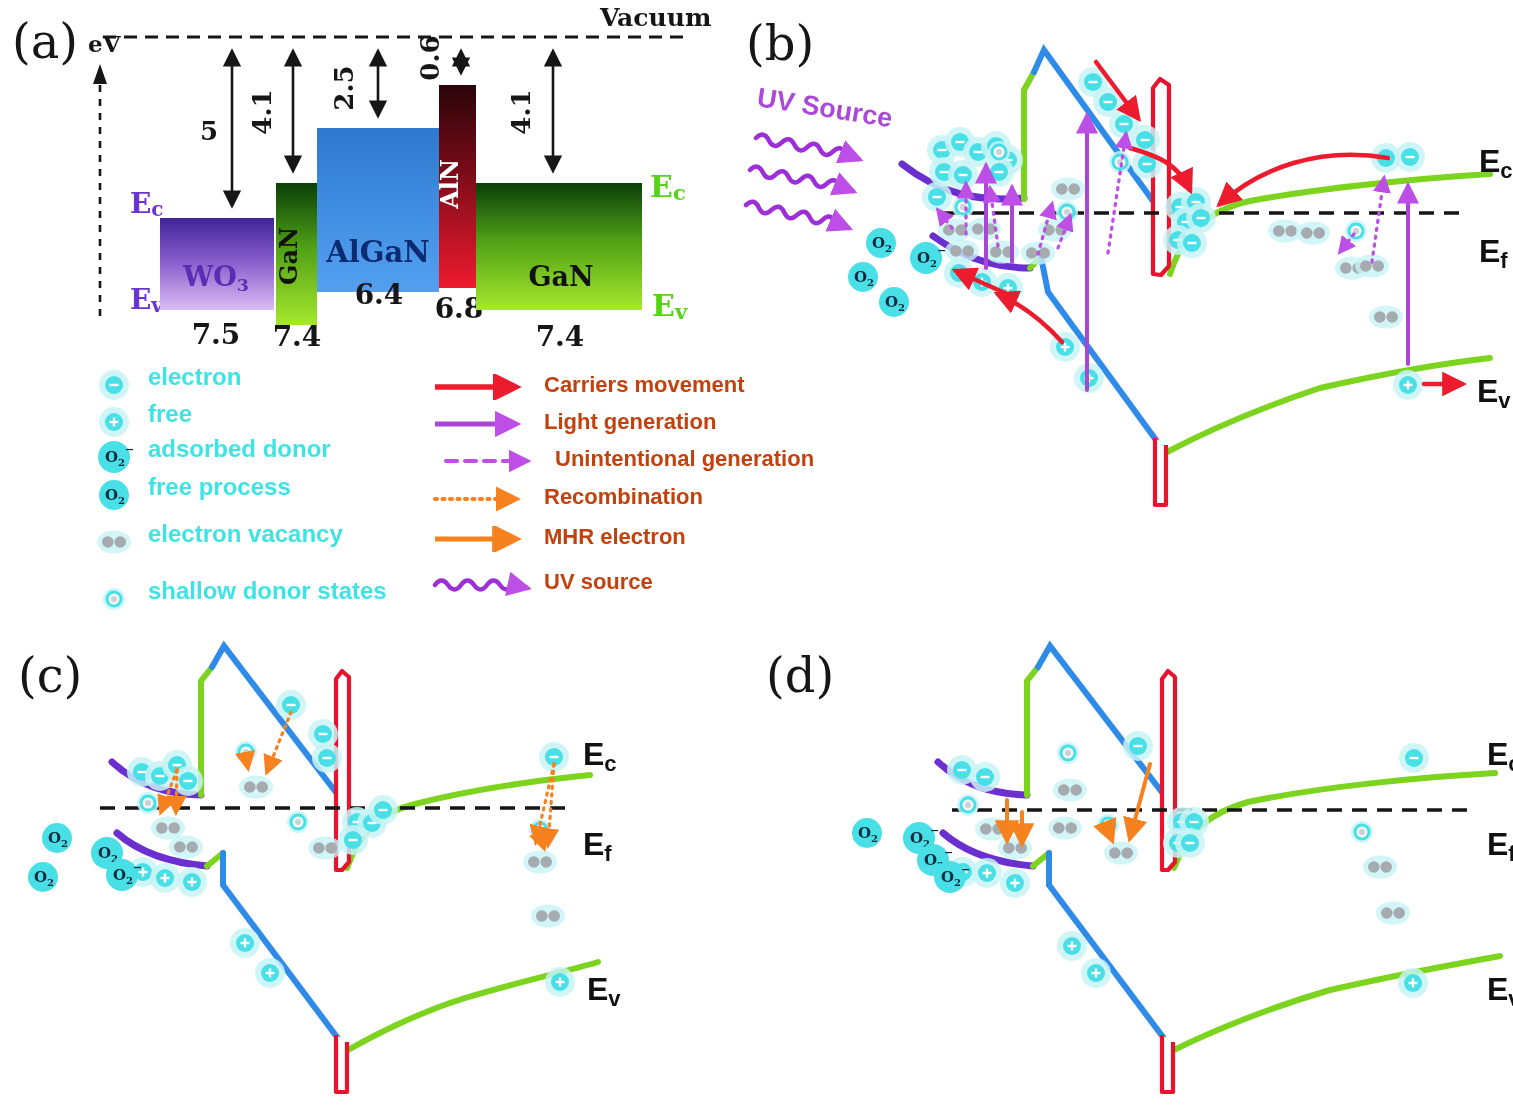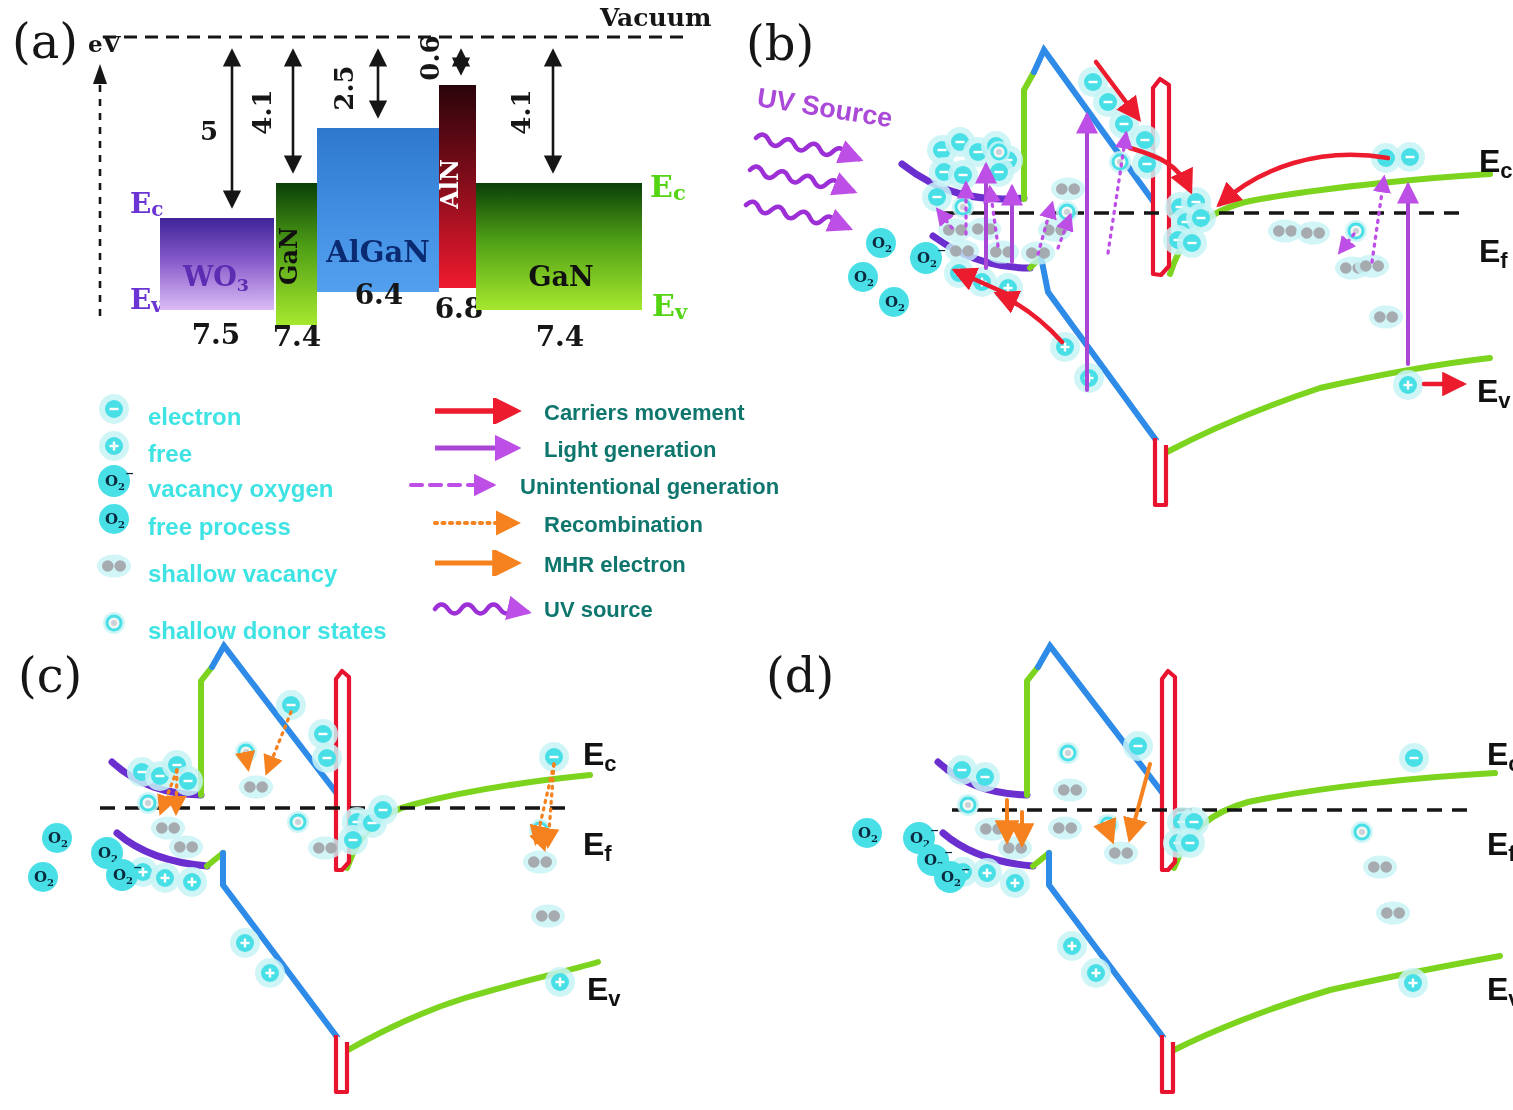--- a/index.html
+++ b/index.html
@@ -1,22 +1,22 @@
 <!DOCTYPE html>
 <html><head>
 <meta charset="utf-8">
 <style>
   html,body{margin:0;padding:0;background:#ffffff;}
   .canvas{position:relative;width:1513px;height:1110px;background:#ffffff;overflow:hidden;
           font-family:"Liberation Sans",sans-serif;}
   #fig{position:absolute;left:0;top:0;}
-  .lrow{position:absolute;display:flex;align-items:flex-end;gap:12px;white-space:nowrap;margin-top:24px;}
+  .lrow{position:absolute;display:flex;align-items:flex-start;gap:12px;white-space:nowrap;}
   .lrow .lab{font-weight:bold;line-height:1;}
   .plab{color:#3FE3E3;font-size:24px;}
-  .alab{color:#0f766e;font-size:22px;}
+  .alab{color:#c2410c;font-size:22px;}
   .licon{display:block;}
 </style>
 </head>
 <body>
 
 <div class="canvas">
   <svg id="fig" width="1513" height="1110" viewBox="0 0 1513 1110">
       <defs>
         <marker id="mk-red" viewBox="0 0 10 10" refX="8" refY="5" markerWidth="5.5" markerHeight="5.5" orient="auto-start-reverse">
           <path d="M0,0 L10,5 L0,10 Z" fill="#EC1B2D"></path>
@@ -774,40 +774,40 @@
         </svg>
         <span class="lab plab">free</span>
       </div>
       <div class="lrow" style="left: 92px; top: 437px;">
         <svg width="44" height="40" class="licon">
           <g>
             <circle cx="22" cy="20" r="16" fill="#49DFE6"></circle>
             <text x="13" y="25" fill="#092A3E" font-family="&quot;DejaVu Serif&quot;,serif" font-weight="bold" font-size="15" text-anchor="start"><tspan font-size="15">O</tspan><tspan font-size="10" dy="4">2</tspan><tspan font-size="11" dy="-13">−</tspan></text>
           </g>
         </svg>
-        <span class="lab plab">vacancy oxygen</span>
+        <span class="lab plab">adsorbed donor</span>
       </div>
       <div class="lrow" style="left: 92px; top: 475px;">
         <svg width="44" height="40" class="licon">
           <g>
             <circle cx="22" cy="20" r="15" fill="#49DFE6"></circle>
             <text x="13" y="25" fill="#092A3E" font-family="&quot;DejaVu Serif&quot;,serif" font-weight="bold" font-size="15" text-anchor="start"><tspan font-size="15">O</tspan><tspan font-size="10" dy="4">2</tspan></text>
           </g>
         </svg>
         <span class="lab plab">free process</span>
       </div>
       <div class="lrow" style="left: 92px; top: 522px;">
         <svg width="44" height="40" class="licon">
           <g>
             <ellipse cx="22" cy="20" rx="17" ry="11.5" fill="#C7F3F6" opacity="0.8"></ellipse>
             <circle cx="15.8" cy="20" r="5.8" fill="#A6ABB0"></circle>
             <circle cx="28.2" cy="20" r="5.8" fill="#A6ABB0"></circle>
           </g>
         </svg>
-        <span class="lab plab">shallow vacancy</span>
+        <span class="lab plab">electron vacancy</span>
       </div>
       <div class="lrow" style="left: 92px; top: 579px;">
         <svg width="44" height="40" class="licon">
           <g>
             <circle cx="22" cy="20" r="11" fill="#C7F3F6" opacity="0.85"></circle>
             <circle cx="22" cy="20" r="7" fill="#F2F7F4" stroke="#49DFE6" stroke-width="3"></circle>
             <circle cx="22" cy="20" r="3" fill="#CBD1D6"></circle>
           </g>
         </svg>
         <span class="lab plab">shallow donor states</span>
@@ -817,21 +817,21 @@
           <path d="M3,13 L84,13" fill="none" stroke="#EC1B2D" stroke-width="5.3" marker-end="url(#mk-red)" stroke-linecap="butt"></path>
         </svg>
         <span class="lab alab">Carriers movement</span>
       </div>
       <div class="lrow" style="left: 432px; top: 411px;">
         <svg width="100" height="26" class="licon">
           <path d="M3,13 L84,13" fill="none" stroke="#AA46D6" stroke-width="4.8" marker-end="url(#mk-mag)" stroke-linecap="butt"></path>
         </svg>
         <span class="lab alab">Light generation</span>
       </div>
-      <div class="lrow" style="left: 408px; top: 448px;">
+      <div class="lrow" style="left: 443px; top: 448px;">
         <svg width="100" height="26" class="licon">
           <path d="M3,13 L84,13" fill="none" stroke="#BE4FE6" stroke-width="4.1" marker-end="url(#mk-mag)" stroke-linecap="round" stroke-dasharray="11 8"></path>
         </svg>
         <span class="lab alab">Unintentional generation</span>
       </div>
       <div class="lrow" style="left: 432px; top: 486px;">
         <svg width="100" height="26" class="licon">
           <path d="M3,13 L84,13" fill="none" stroke="#F5821F" stroke-width="4.1" marker-end="url(#mk-org)" stroke-linecap="round" stroke-dasharray="2 5.5"></path>
         </svg>
         <span class="lab alab">Recombination</span>

